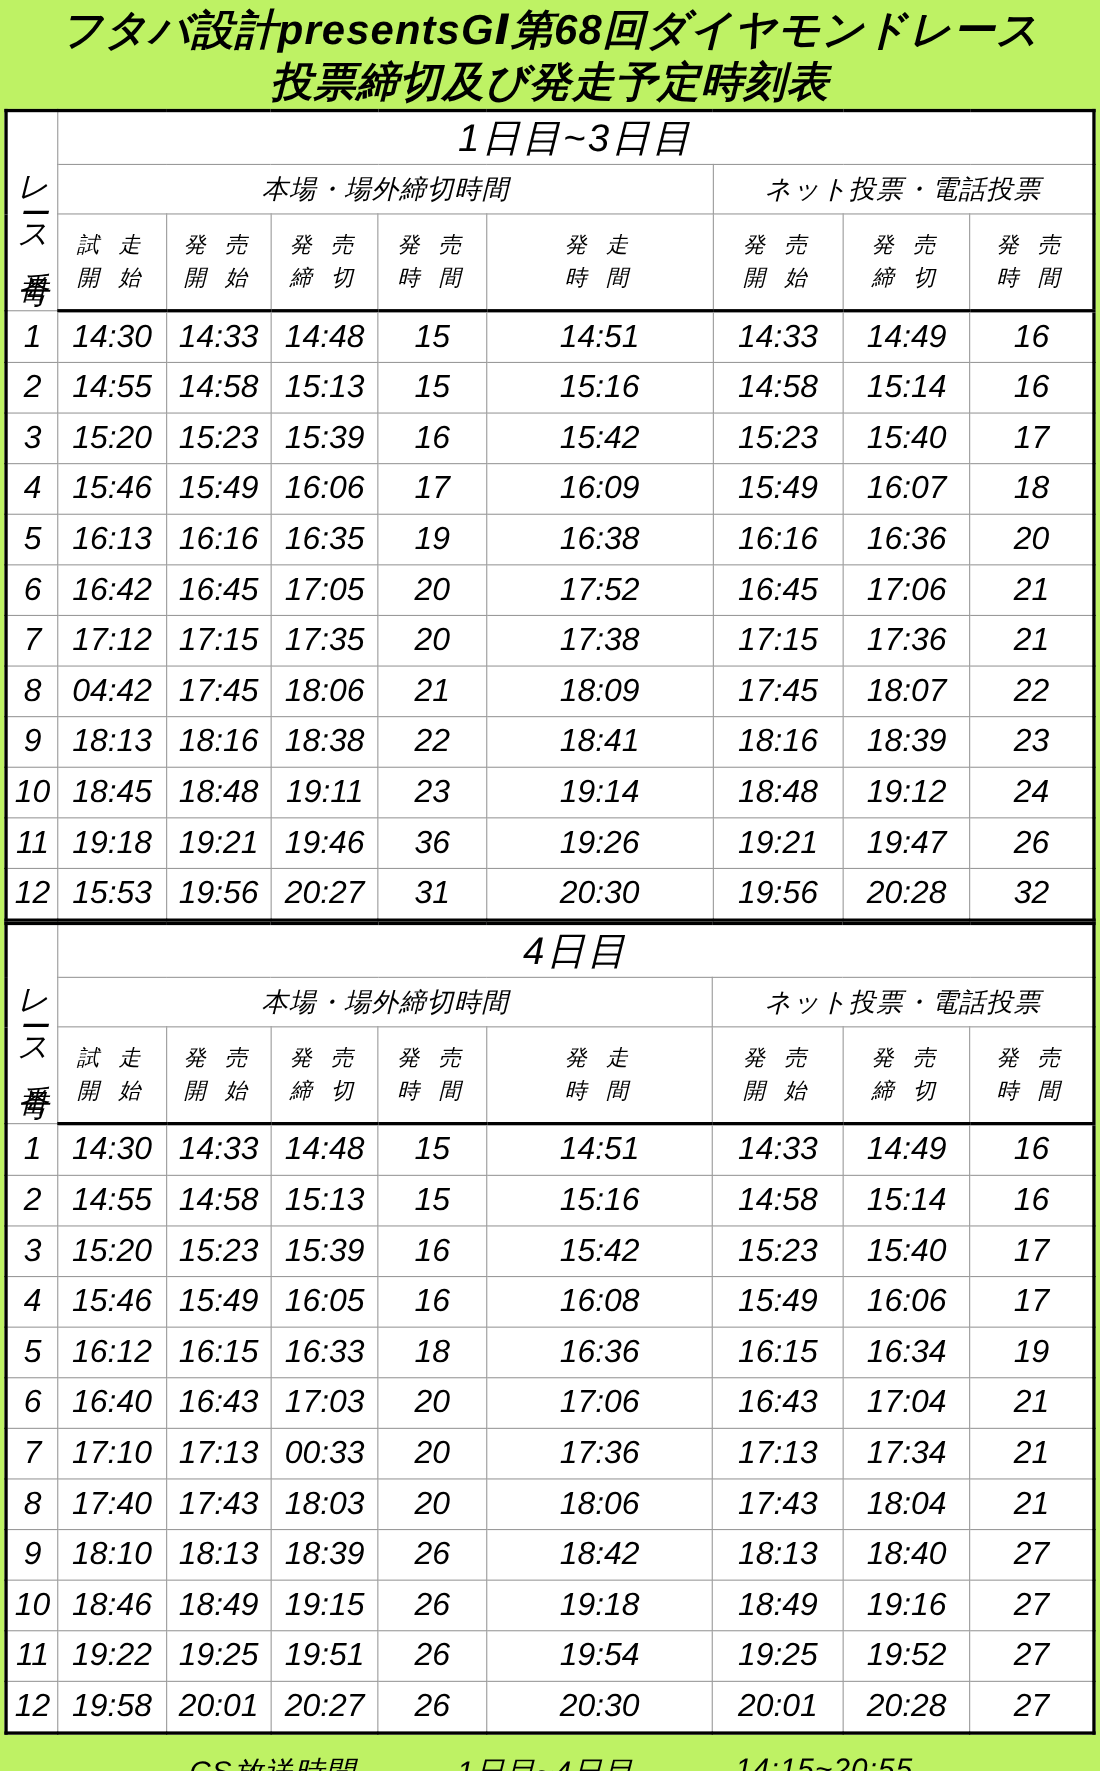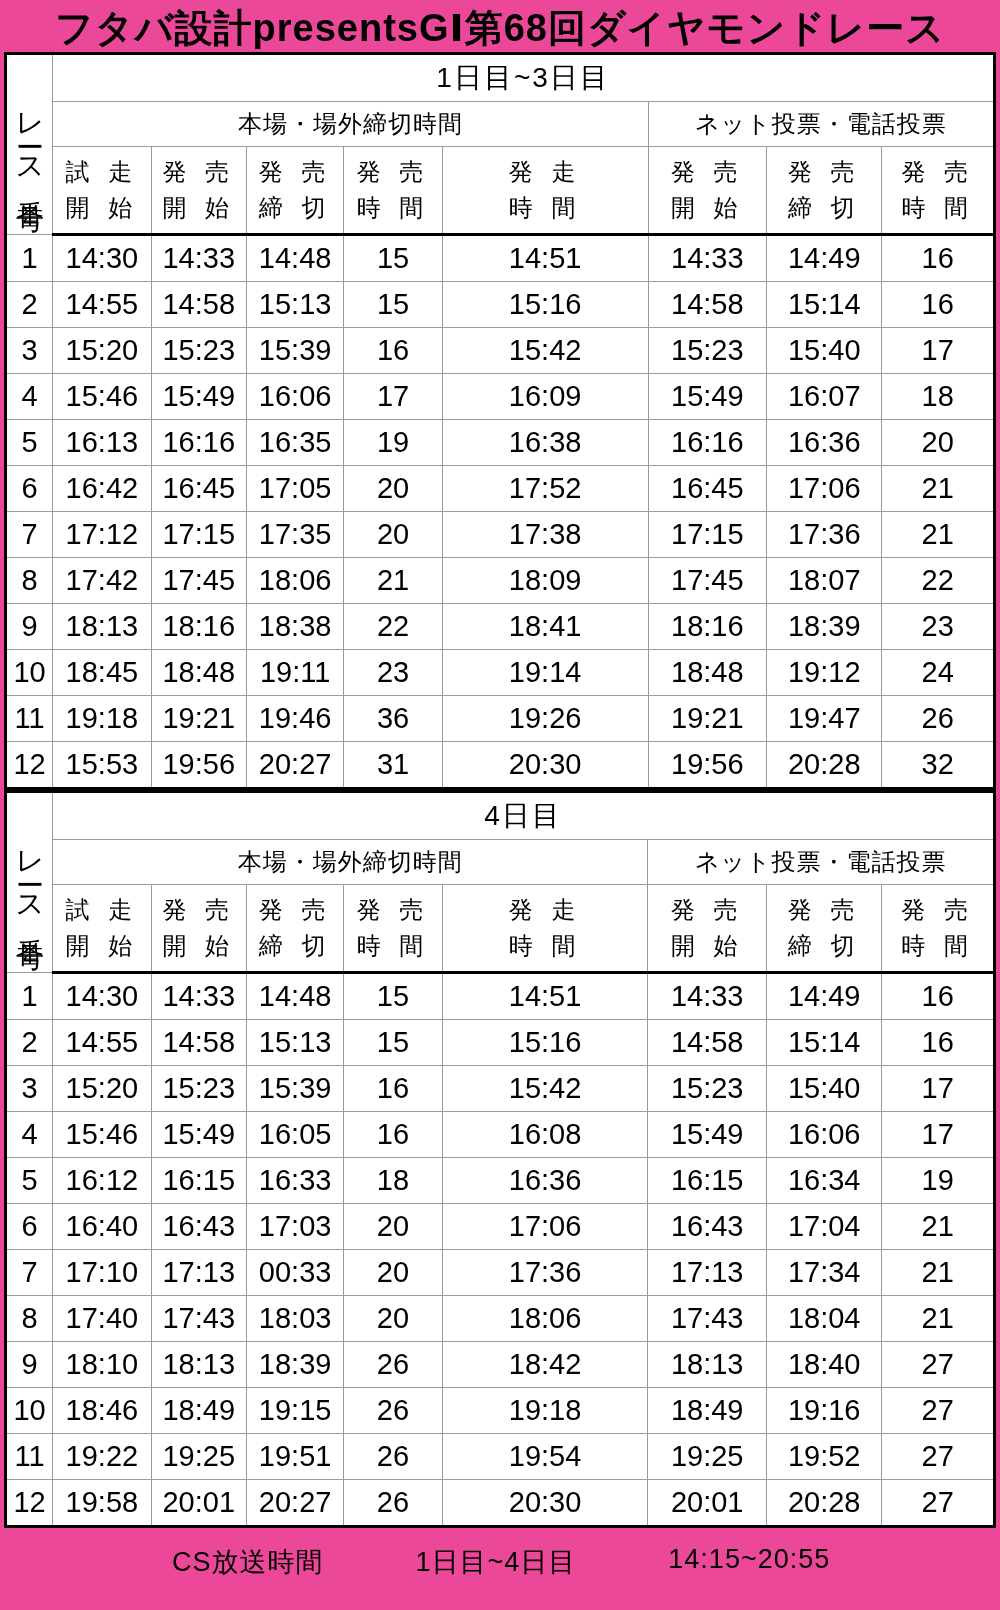--- a/index.html
+++ b/index.html
@@ -6,22 +6,23 @@
     margin: 0;
     padding: 0;
     background: #ffffff;
     color: #000;
     font-family: "Liberation Sans", "DejaVu Sans", sans-serif;
   }
   .page {
     width: 1000px;
     height: 1610px;
     margin: 0 auto;
-    background: #ec4899;
+    background: #bef264;
     overflow: hidden;
+    font-style: italic;
   }
   .title {
     text-align: center;
     font-weight: bold;
     font-size: 38px;
     line-height: 47px;
     padding-top: 5px;
     letter-spacing: 1px;
   }
   table.tt {
@@ -50,35 +51,35 @@
   .vert {
     display: inline-block;
     writing-mode: vertical-rl;
     text-orientation: mixed;
     font-size: 28px;
     letter-spacing: 7px;
     line-height: 1;
   }
   th.period {
     height: 46px;
-    font-size: 28px;
+    font-size: 35px;
     font-weight: bold;
     letter-spacing: 2px;
     border-bottom: 2px solid #000;
   }
   th.sec {
     height: 44px;
     font-size: 24px;
     letter-spacing: 1px;
     border-bottom: 2px solid #000;
   }
   th.secL { border-right: 6px double #000; margin-top: 24px; }
   tr.cols-row th {
     height: 86px;
-    font-size: 24px;
+    font-size: 20px;
     line-height: 1.5;
     letter-spacing: 6px;
     white-space: pre-line;
     border-bottom: 3px solid #000;
   }
   th.sep, td.sep { border-right: 6px double #000; }
   td.race {
     border-right: 6px double #000;
     font-size: 28px;
   }
@@ -96,20 +97,21 @@
     white-space: nowrap;
   }
 </style>
 </head>
 <body>
 
 <div class="page">
 
   <div class="title">
     <div>フタバ設計presentsGⅠ第68回ダイヤモンドレース</div>
+    <div>投票締切及び発走予定時刻表</div>
   </div>
 
   <table class="tt t1">
     <colgroup>
       <col style="width:47px">
         <col style="width:98px">
         <col style="width:95px">
       <col style="width:97px">
         <col style="width:98px">
         <col style="width:205px">
@@ -220,21 +222,21 @@
           <td>17:15</td>
           <td>17:35</td>
           <td>20</td>
           <td class="sep">17:38</td>
           <td>17:15</td>
           <td>17:36</td>
           <td>21</td>
         </tr>
         <tr>
           <td class="race">8</td>
-          <td>17:42</td>
+          <td>04:42</td>
           <td>17:45</td>
           <td>18:06</td>
           <td>21</td>
           <td class="sep">18:09</td>
           <td>17:45</td>
           <td>18:07</td>
           <td>22</td>
         </tr>
         <tr>
           <td class="race">9</td>

